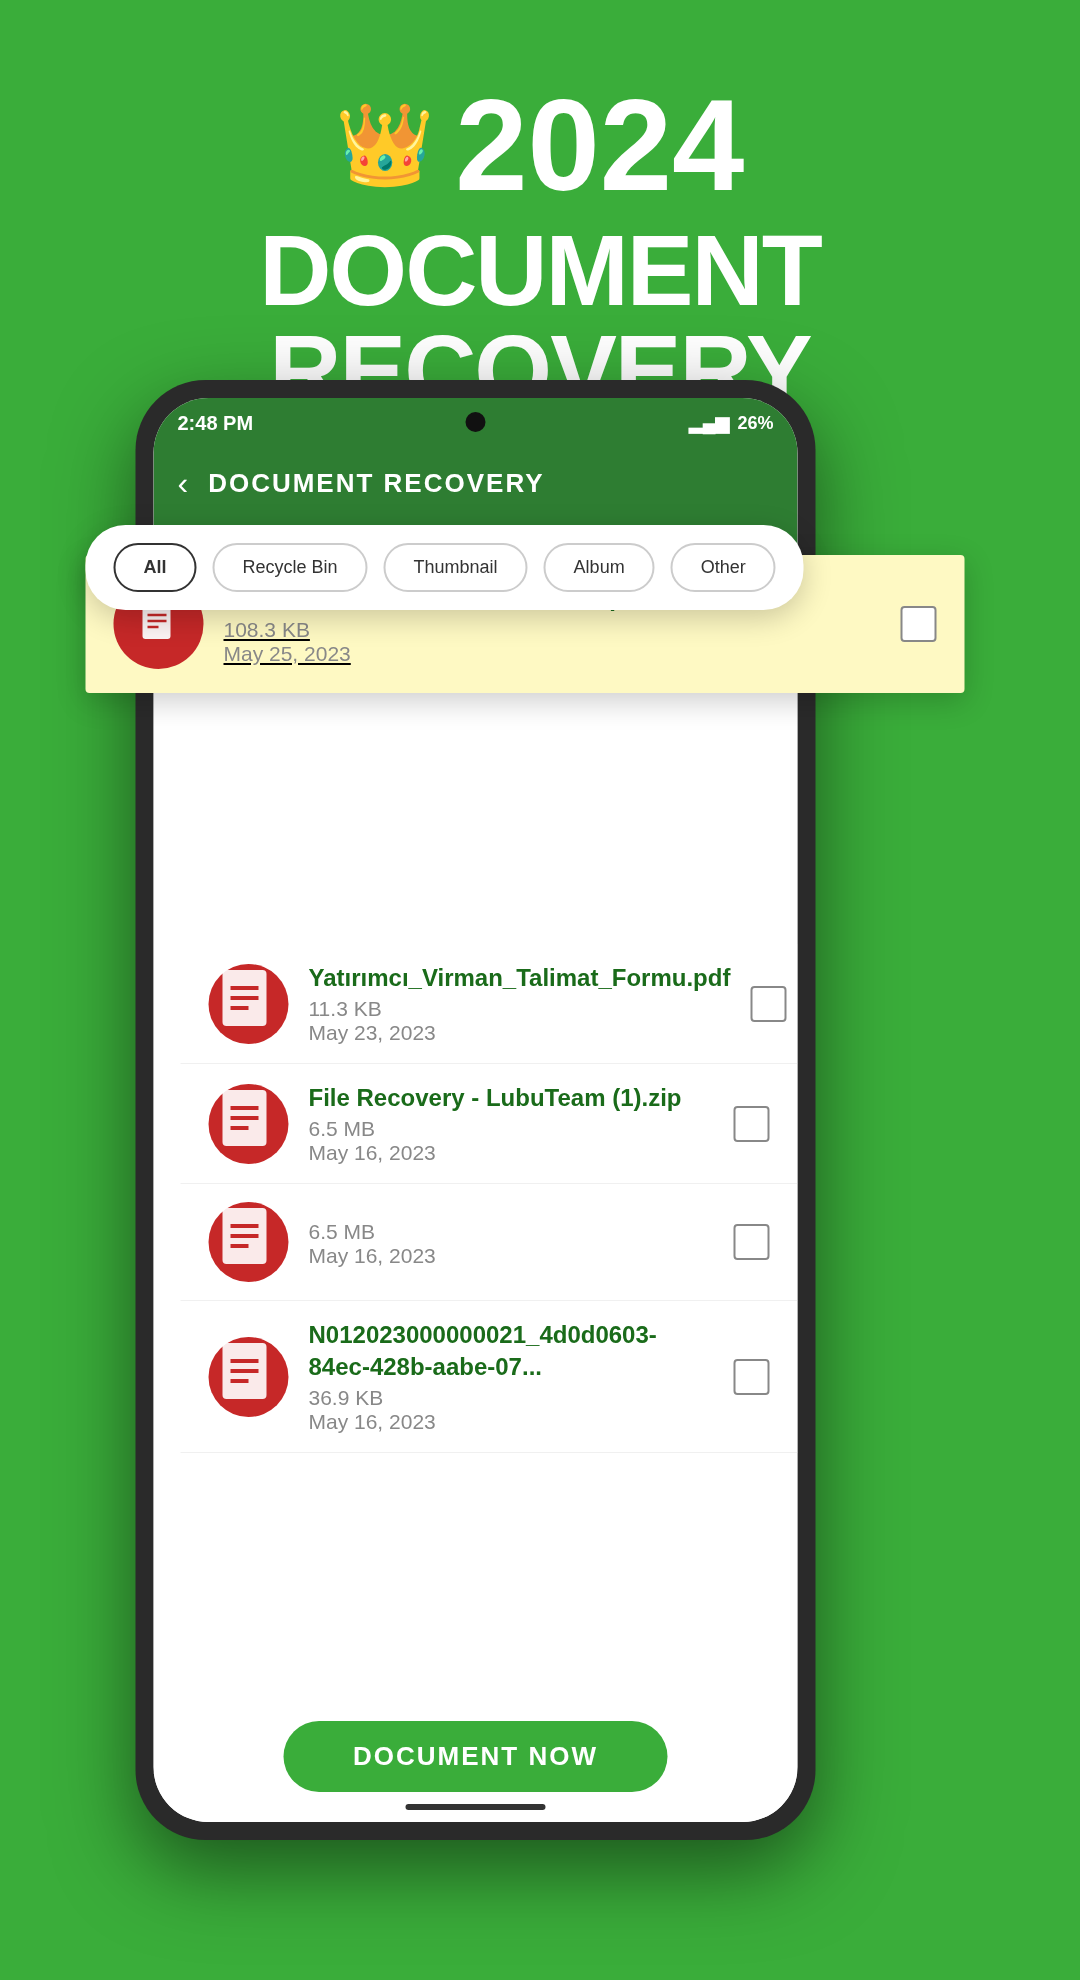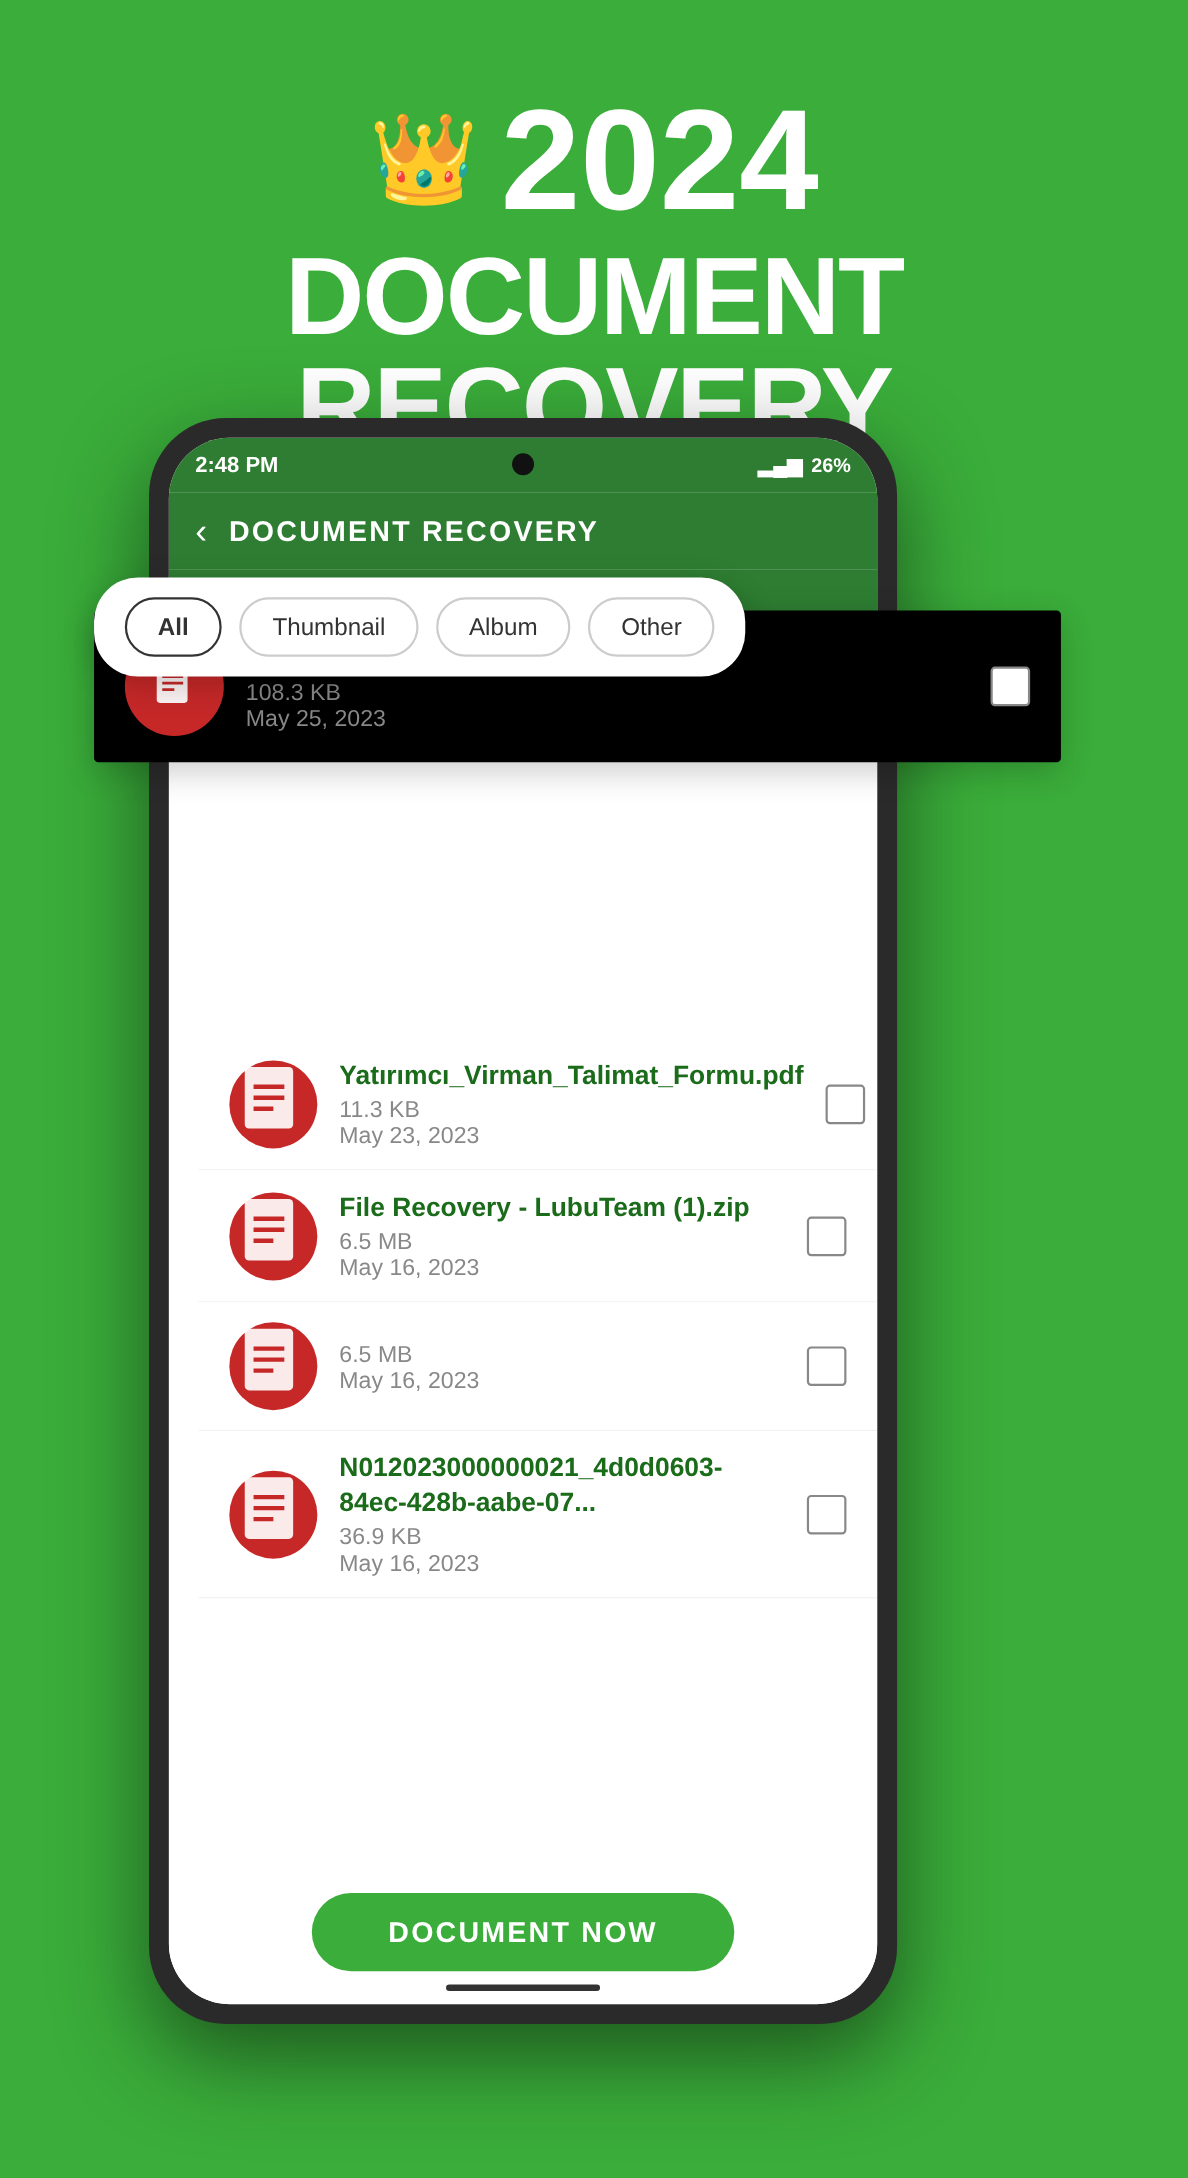--- a/index.html
+++ b/index.html
@@ -141,21 +141,21 @@
       display: flex;
       gap: 16px;
       align-items: center;
       box-shadow: 0 8px 30px rgba(0,0,0,0.2);
       z-index: 10;
     }
     .tab-item {
       padding: 12px 28px;
       border-radius: 30px;
       border: 2px solid #ccc;
-      font-size: 22px;
+      font-size: 18px;
       font-weight: 500;
       color: #333;
       background: white;
       cursor: pointer;
       white-space: nowrap;
       text-align: right;
     }
     .tab-item.active {
       border-color: #333;
       font-weight: 700;
@@ -163,32 +163,33 @@
 
     
     .file-list {
       background: white;
       flex: 1;
       overflow: hidden;
     }
 
     
     .file-item-highlight {
-      background: #000000;
+      background: #fef9c3;
       position: absolute;
       top: 175px;
       left: -50px;
       right: -20px;
       padding: 24px 28px;
       display: flex;
       align-items: center;
       gap: 20px;
       box-shadow: 0 8px 30px rgba(0,0,0,0.2);
       z-index: 9;
       border-radius: 4px;
+      text-decoration: underline;
     }
 
     .file-icon-circle {
       width: 90px;
       height: 90px;
       border-radius: 50%;
       background: #c62828;
       display: flex;
       align-items: center;
       justify-content: center;
@@ -452,20 +453,21 @@
         </div>
 
         <div class="home-indicator"></div>
       </div>
 
     </div>
   </div>
 
   <div class="category-tabs">
     <button class="tab-item active">All</button>
+    <button class="tab-item">Recycle Bin</button>
     <button class="tab-item">Thumbnail</button>
     <button class="tab-item">Album</button>
     <button class="tab-item">Other</button>
   </div>
 
   <div class="file-item-highlight">
     <div class="file-icon-circle">
       <svg viewBox="0 0 50 50" fill="none" xmlns="http://www.w3.org/2000/svg">
         <rect x="9" y="4" width="28" height="36" rx="3" fill="white" opacity="0.95"></rect>
         <line x1="14" y1="16" x2="33" y2="16" stroke="#c62828" stroke-width="2.5"></line>

